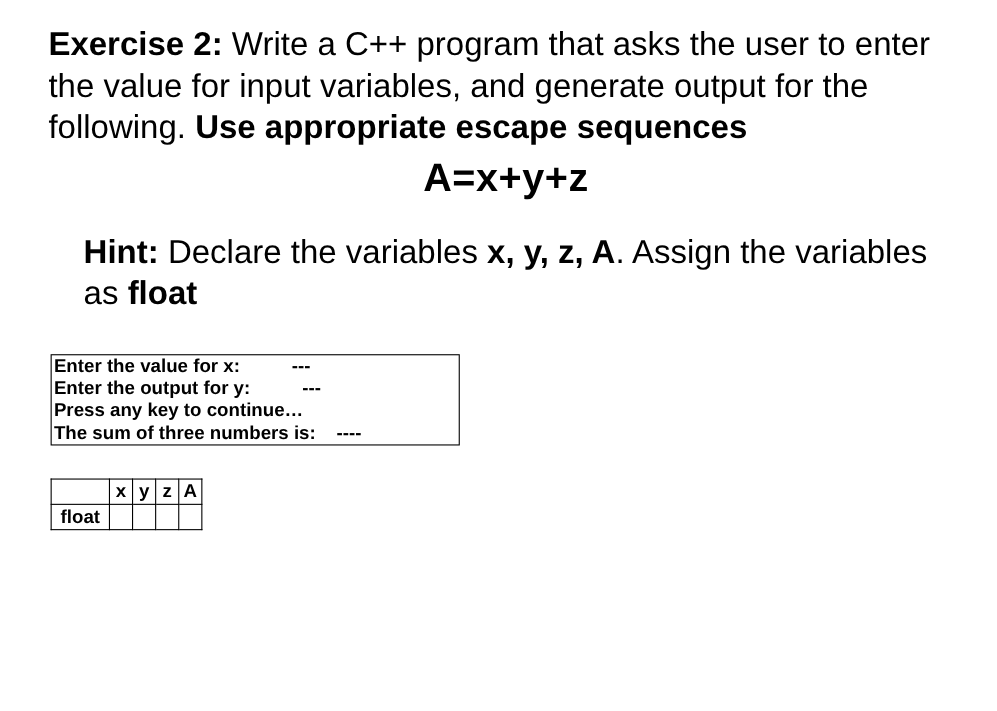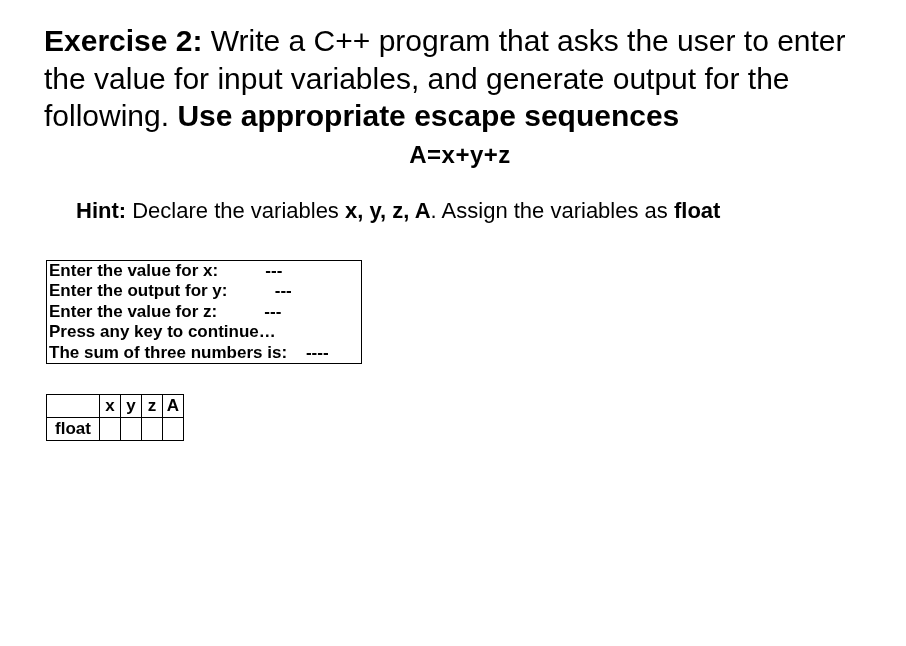--- a/index.html
+++ b/index.html
@@ -16,35 +16,35 @@
     box-sizing: border-box;
     width: 906px;
   }
   .intro {
     font-size: 30px;
     line-height: 1.25;
     margin: 0 0 6px 0;
   }
   .intro .bold { font-weight: 700; }
   .formula {
-    font-size: 24px;
+    font-size: 36px;
     font-weight: 700;
     text-align: center;
     margin: 6px 0 26px 0;
     letter-spacing: 0.5px;
   }
   .hint {
-    font-size: 22px;
+    font-size: 30px;
     line-height: 1.25;
     margin: 28px 0 30px 32px;
   }
   .hint .bold { font-weight: 700; }
   .output-box {
     border: 1.5px solid #000;
-    width: 316px;
+    width: 372px;
     margin: 36px 0 0 2px;
     font-size: 17px;
     font-weight: 700;
     line-height: 1.2;
     font-family: Arial, Helvetica, sans-serif;
     box-sizing: border-box;
     padding: 0 2px;
   }
   .output-row { white-space: pre; }
   .var-table {
@@ -74,21 +74,20 @@
 
   <div class="formula">A=x+y+z</div>
 
   <p class="hint">
     <span class="bold">Hint:</span><span> Declare the variables </span><span class="bold">x, y, z, A</span><span>. Assign the variables as </span><span class="bold">float</span>
   </p>
 
   <div class="output-box">
     <div class="output-row">Enter the value for x:          ---</div>
     <div class="output-row">Enter the output for y:          ---</div>
-    <div class="output-row">Enter the value for z:          ---</div>
     <div class="output-row">Press any key to continue…</div>
     <div class="output-row">The sum of three numbers is:    ----</div>
   </div>
 
   <table class="var-table">
     <tbody>
         <tr>
       <td class="empty"></td>
       <td>x</td>
       <td>y</td>

